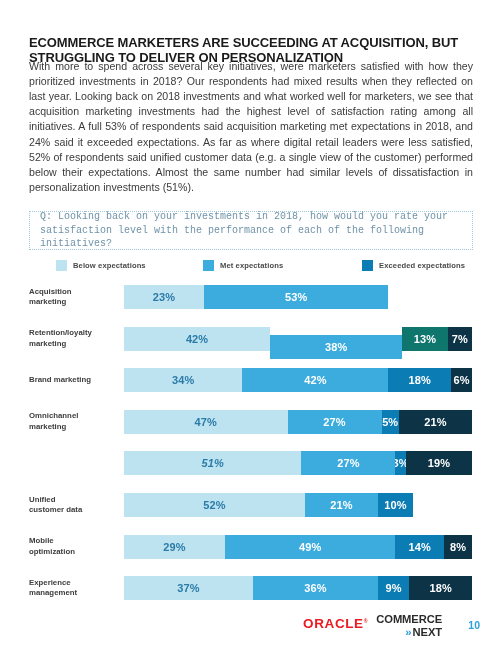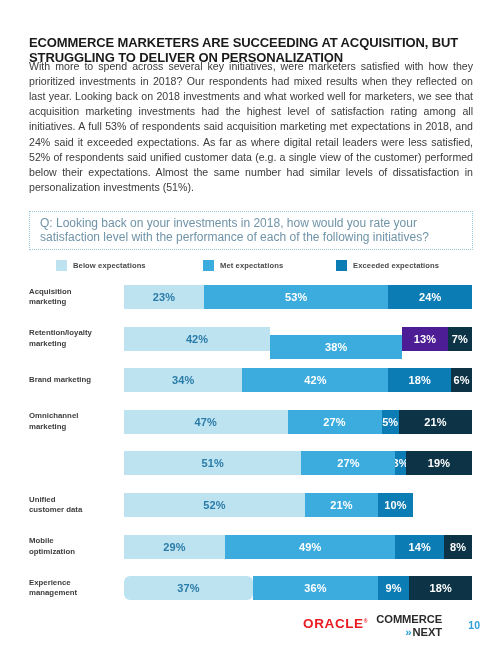--- a/index.html
+++ b/index.html
@@ -50,24 +50,25 @@
     left: 29px;
     top: 211px;
     width: 444px;
     height: 39px;
     border: 1.2px dotted #9dc8dd;
     display: flex;
     align-items: center;
     padding: 0 10px;
   }
   .question-text {
-    font-size: 12px;
+    font-size: 10px;
     line-height: 13.4px;
     color: #6f93a8;
     width: 100%;
+    font-family: Liberation Mono, monospace;
   }
 
   
   .legend {
     position: absolute;
     left: 56px;
     top: 258px;
     width: 420px;
     height: 14px;
   }
@@ -215,43 +216,42 @@
 
   <div class="legend" id="legend">
       <div class="legend-item" style="left: 0px;">
         <span class="legend-swatch" style="background: rgb(189, 226, 240);"></span>
         <span class="legend-label">Below expectations</span>
       </div>
       <div class="legend-item" style="left: 147px;">
         <span class="legend-swatch" style="background: rgb(60, 172, 223);"></span>
         <span class="legend-label">Met expectations</span>
       </div>
-      <div class="legend-item" style="left: 280px;">
+      <div class="legend-item" style="left: 306px;">
         <span class="legend-swatch" style="background: rgb(12, 124, 181);"></span>
         <span class="legend-label">Exceeded expectations</span>
       </div>
     </div>
 
   <div class="chart" id="chart">
       <div class="chart-row">
         <div class="row-label">Acquisition
 marketing</div>
         <div class="bar-track">
           <div class="seg below" style="width: 23%; background: rgb(189, 226, 240);">23%</div>
           <div class="seg met" style="width: 53%; background: rgb(60, 172, 223);">53%</div>
-          <div class="seg exceeded" style="width: 24%; background: rgb(12, 124, 181);">24%</div>
         </div>
       </div>
       <div class="chart-row">
         <div class="row-label">Retention/loyalty
 marketing</div>
         <div class="bar-track">
           <div class="seg below" style="width: 42%; background: rgb(189, 226, 240);">42%</div>
           <div class="seg met" style="width: 38%; background: rgb(60, 172, 223); margin-top: 8px;">38%</div>
-          <div class="seg exceeded" style="width: 13%; background: #4c1d95;">13%</div>
+          <div class="seg exceeded" style="width: 13%; background: #0f766e;">13%</div>
           <div class="seg na" style="width: 7%; background: rgb(12, 51, 70);">7%</div>
         </div>
       </div>
       <div class="chart-row">
         <div class="row-label">Brand marketing</div>
         <div class="bar-track">
           <div class="seg below" style="width: 34%; background: rgb(189, 226, 240);">34%</div>
           <div class="seg met" style="width: 42%; background: rgb(60, 172, 223);">42%</div>
           <div class="seg exceeded" style="width: 18%; background: rgb(12, 124, 181);">18%</div>
           <div class="seg na" style="width: 6%; background: rgb(12, 51, 70);">6%</div>
@@ -262,21 +262,21 @@
 marketing</div>
         <div class="bar-track">
           <div class="seg below" style="width: 47%; background: rgb(189, 226, 240);">47%</div>
           <div class="seg met" style="width: 27%; background: rgb(60, 172, 223);">27%</div>
           <div class="seg exceeded" style="width: 5%; background: rgb(12, 124, 181);">5%</div>
           <div class="seg na" style="width: 21%; background: rgb(12, 51, 70);">21%</div>
         </div>
       </div>
       <div class="chart-row">
         <div class="bar-track">
-          <div class="seg below" style="width: 51%; background: rgb(189, 226, 240);">51%</div>
+          <div class="seg below" style="width: 51%; background: rgb(189, 226, 240); font-style: italic;">51%</div>
           <div class="seg met" style="width: 27%; background: rgb(60, 172, 223);">27%</div>
           <div class="seg exceeded" style="width: 3%; background: rgb(12, 124, 181);">3%</div>
           <div class="seg na" style="width: 19%; background: rgb(12, 51, 70);">19%</div>
         </div>
       </div>
       <div class="chart-row">
         <div class="row-label">Unified
 customer data</div>
         <div class="bar-track">
           <div class="seg below" style="width: 52%; background: rgb(189, 226, 240);">52%</div>
@@ -291,21 +291,21 @@
           <div class="seg below" style="width: 29%; background: rgb(189, 226, 240);">29%</div>
           <div class="seg met" style="width: 49%; background: rgb(60, 172, 223);">49%</div>
           <div class="seg exceeded" style="width: 14%; background: rgb(12, 124, 181);">14%</div>
           <div class="seg na" style="width: 8%; background: rgb(12, 51, 70);">8%</div>
         </div>
       </div>
       <div class="chart-row">
         <div class="row-label">Experience
 management</div>
         <div class="bar-track">
-          <div class="seg below" style="width: 37%; background: rgb(189, 226, 240); border-radius: 6px;">37%</div>
+          <div class="seg below" style="width: 37%; background: rgb(189, 226, 240);">37%</div>
           <div class="seg met" style="width: 36%; background: rgb(60, 172, 223);">36%</div>
           <div class="seg exceeded" style="width: 9%; background: rgb(12, 124, 181);">9%</div>
           <div class="seg na" style="width: 18%; background: rgb(12, 51, 70);">18%</div>
         </div>
       </div>
     </div>
 
   <div class="footer">
     <div class="oracle-logo">
       <span>ORACLE</span><sup>®</sup>

